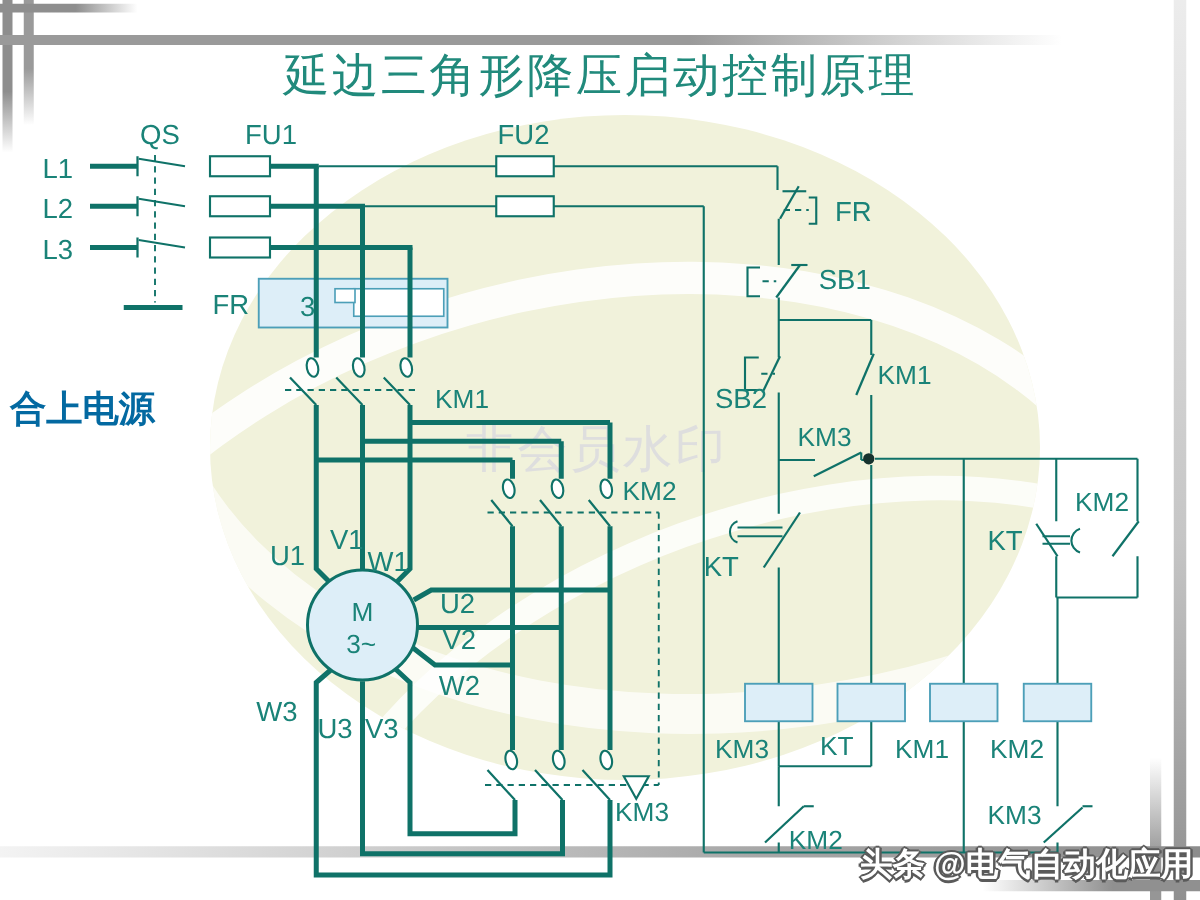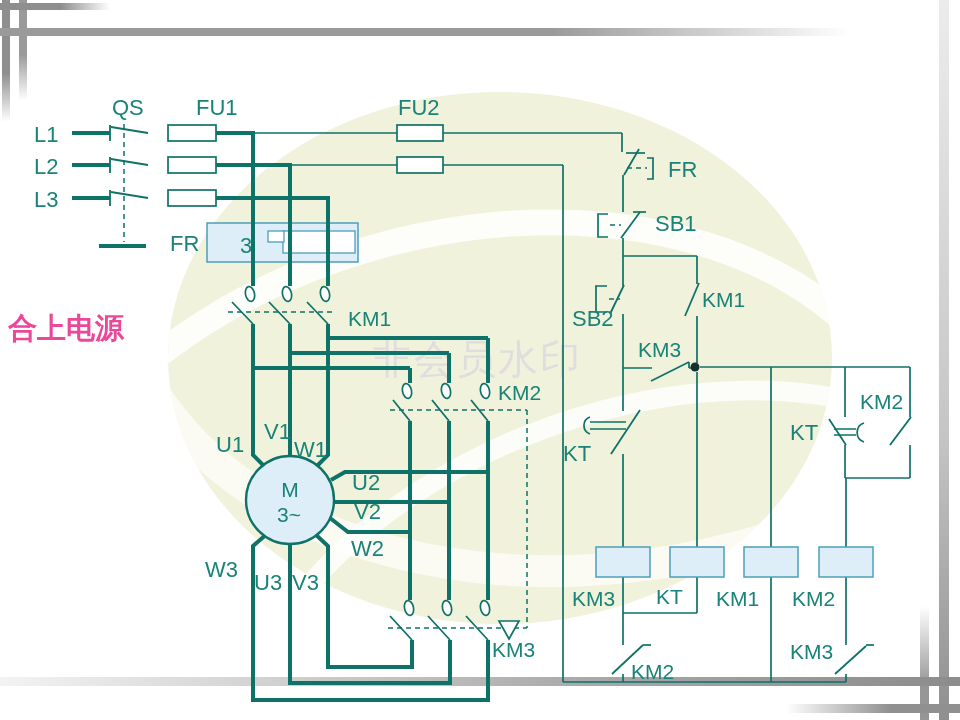--- a/index.html
+++ b/index.html
@@ -29,21 +29,21 @@
   #b-h2{left:786px;top:704px;width:174px;height:9px;background:linear-gradient(90deg,rgba(160,160,160,0),#909090 60%);}
 
   
   #center-watermark{position:absolute;left:372px;top:332px;z-index:3;
         font-size:40px;letter-spacing:2px;color:#dedede;white-space:nowrap;text-align:right;}
   #slide-title{position:absolute;left:0;right:0;top:36px;z-index:5;text-align:center;
         font-family:"Liberation Serif","DejaVu Serif",serif;font-size:37px;
         letter-spacing:2px;color:var(--title-color);}
   #side-note{position:absolute;left:8px;top:310px;z-index:5;
         font-family:"Liberation Serif","DejaVu Serif",serif;font-weight:bold;
-        font-size:29px;line-height:37px;color:#ec4899;}
+        font-size:29px;line-height:37px;color:#0369a1;}
   #bottom-watermark{position:absolute;left:688px;top:674px;z-index:6;
         font-size:26px;font-weight:bold;color:#fff;white-space:nowrap;
         text-shadow:-2px 0 0 #5a5a5a,2px 0 0 #5a5a5a,0 -2px 0 #5a5a5a,0 2px 0 #5a5a5a,
                     -1px -1px 0 #5a5a5a,1px -1px 0 #5a5a5a,-1px 1px 0 #5a5a5a,1px 1px 0 #5a5a5a;}
 
   
   #circuit{position:absolute;left:0;top:0;z-index:4;}
   .w4{stroke:var(--line);stroke-width:4;fill:none;}
   .w2{stroke:var(--line);stroke-width:1.7;fill:none;}
   .blade{stroke:var(--line);stroke-width:1.8;fill:none;}
@@ -248,18 +248,20 @@
       <text class="lbl" x="860" y="409">KM2</text>
       <text class="lbl" x="572" y="606">KM3</text>
       <text class="lbl" x="656" y="604">KT</text>
       <text class="lbl" x="716" y="606">KM1</text>
       <text class="lbl" x="792" y="606">KM2</text>
       <text class="lbl" x="631" y="679">KM2</text>
       <text class="lbl" x="790" y="659">KM3</text>
     </g>
   </svg>
 
+  <div id="slide-title">延边三角形降压启动控制原理</div>
 
   <div id="side-note">
     <div>合上电源</div>
   </div>
 
+  <div id="bottom-watermark">头条 @电气自动化应用</div>
 </div>
 
 </body></html>

